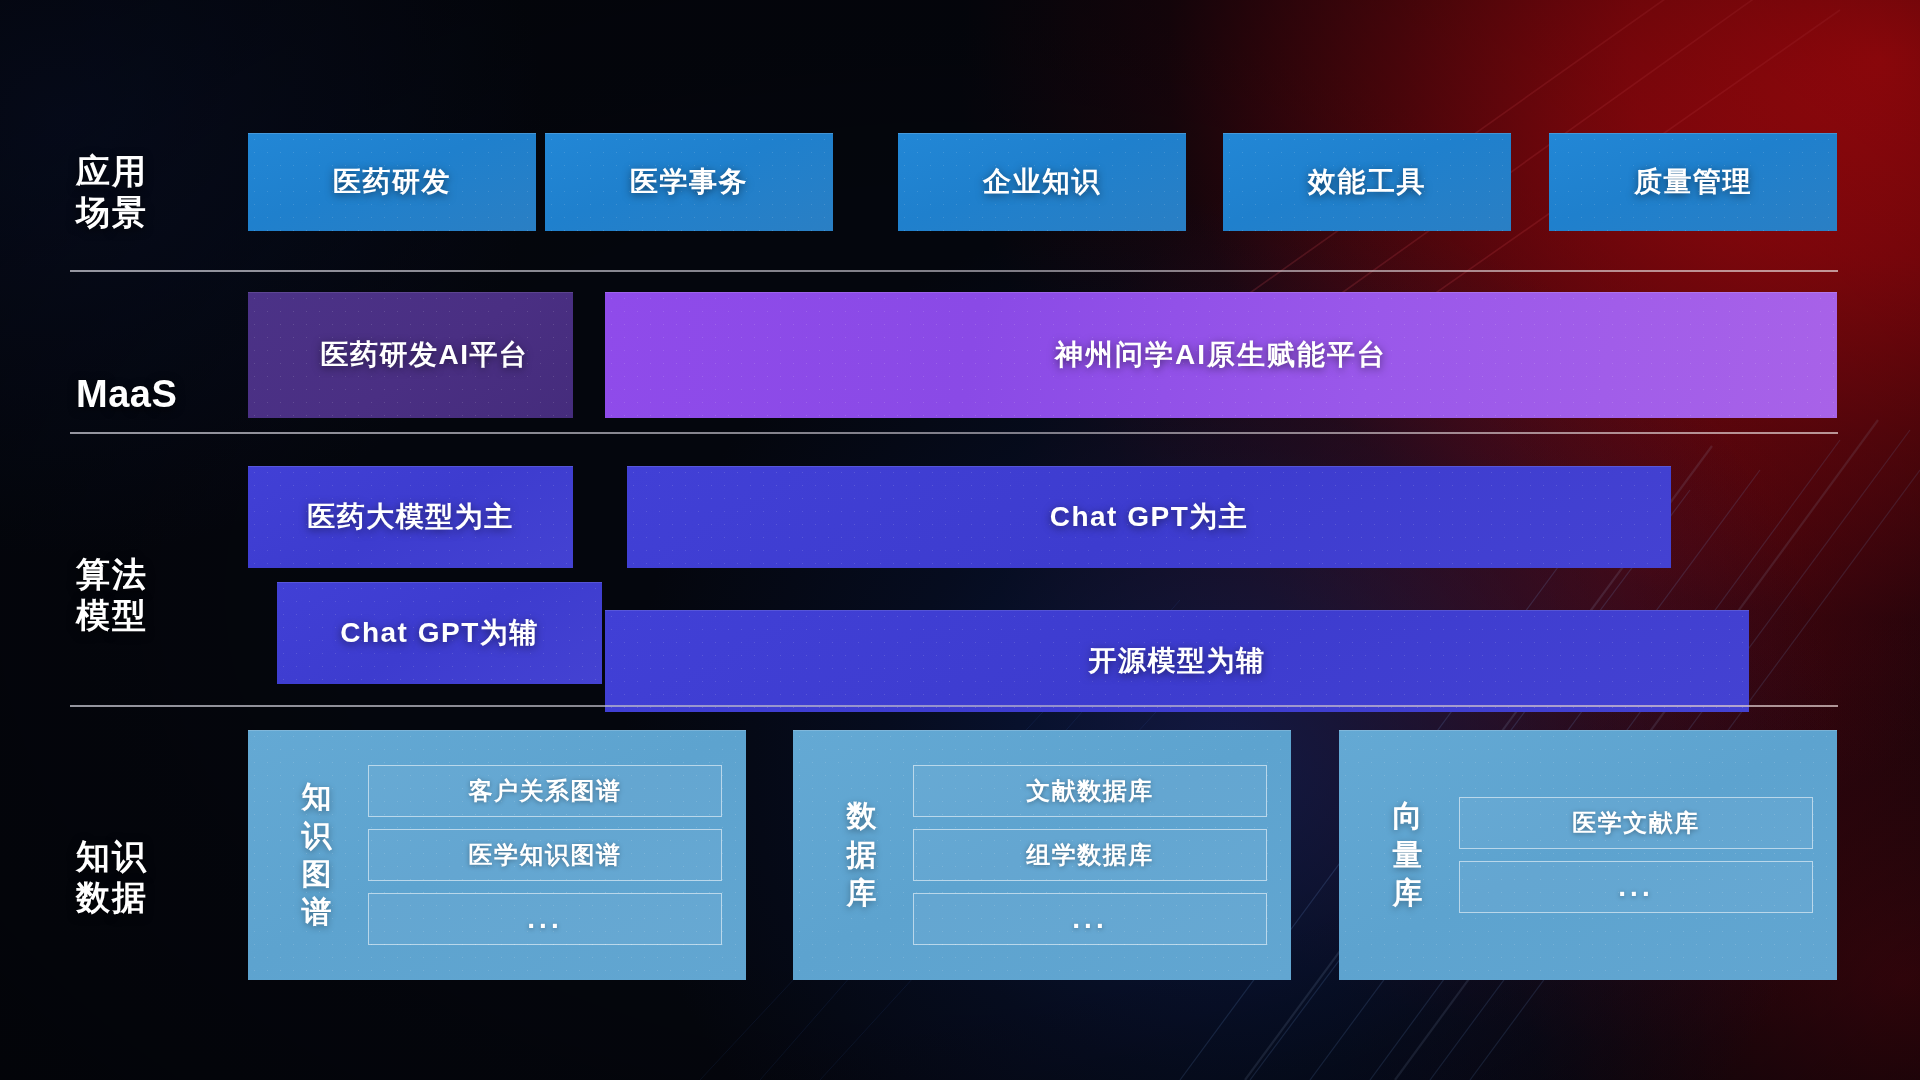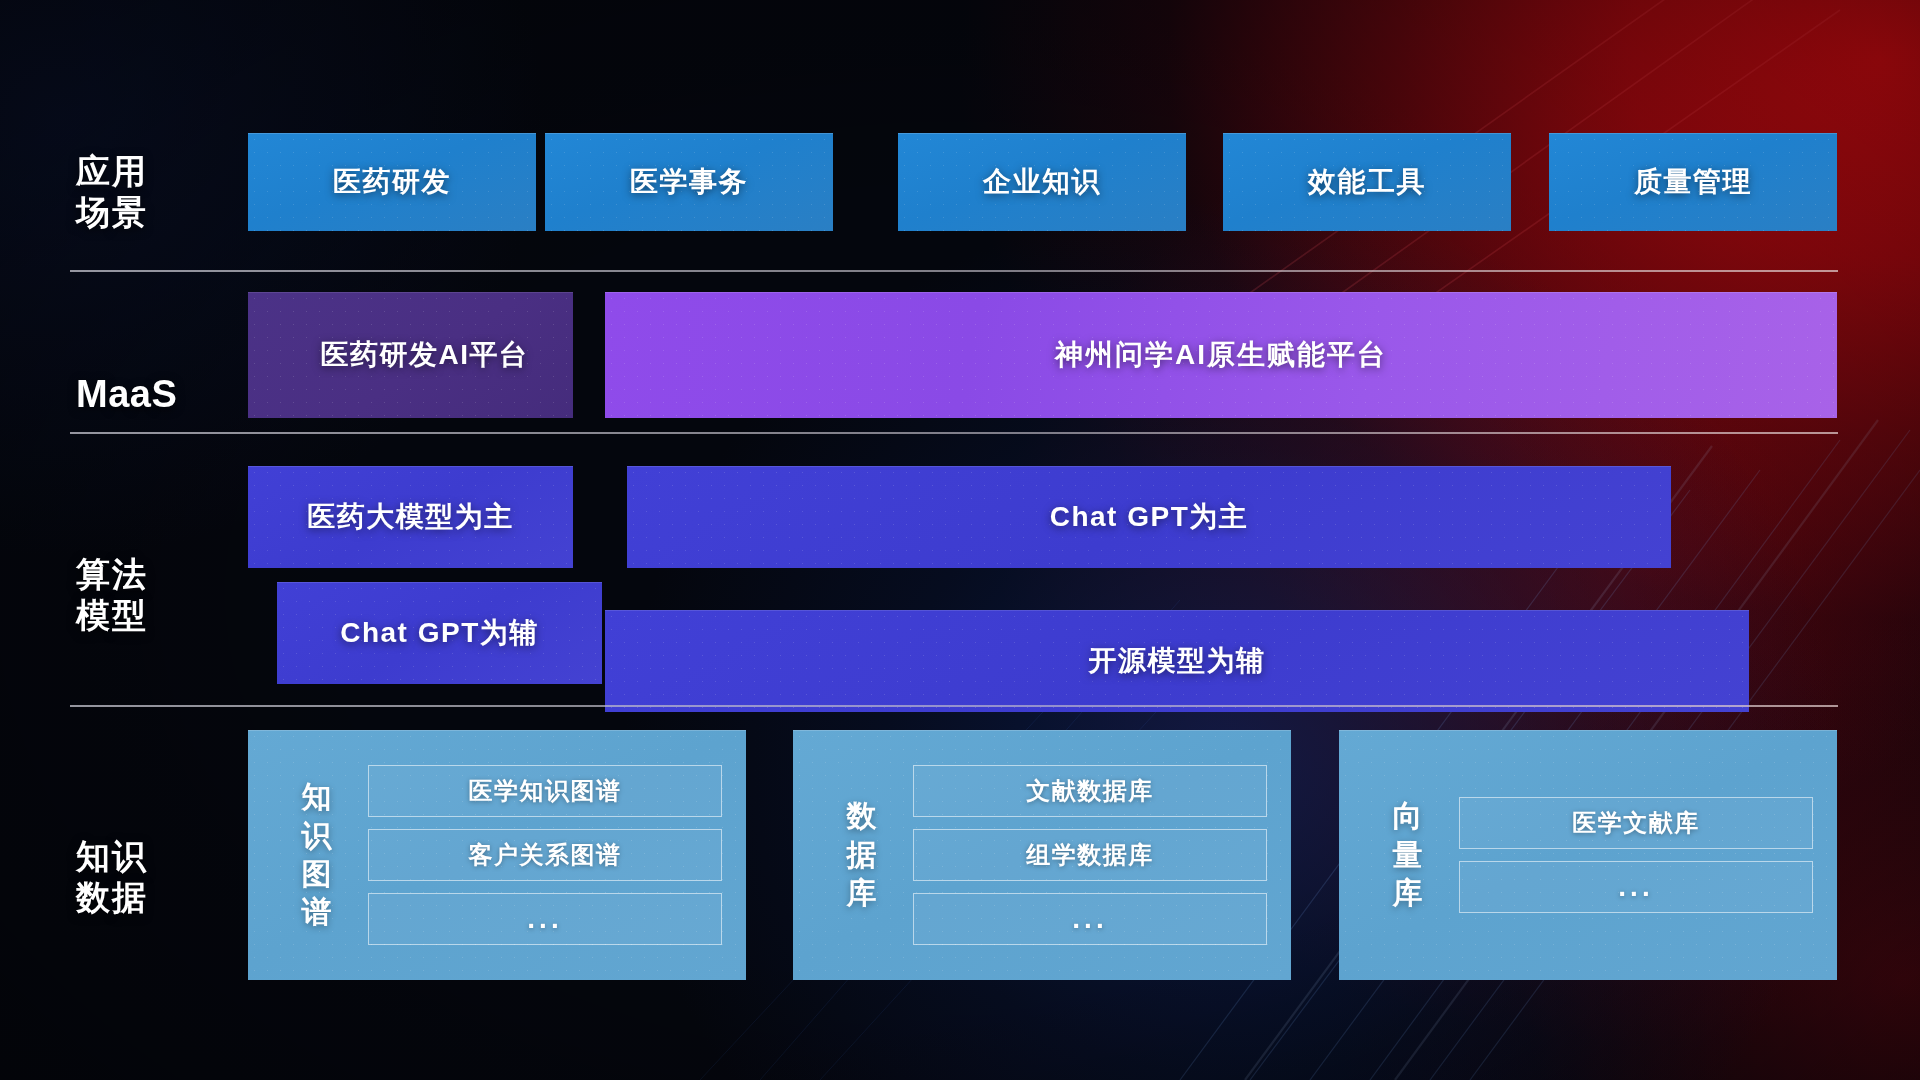--- a/index.html
+++ b/index.html
@@ -255,22 +255,22 @@
 
       <div class="kpanel" style="left:248px; width:498px;">
         <div class="dotted"></div>
         <div class="kpanel-title">
           <span>知</span>
           <span>识</span>
           <span>图</span>
           <span>谱</span>
         </div>
         <div class="kpanel-items">
+          <div class="kitem">客户关系图谱</div>
           <div class="kitem">医学知识图谱</div>
-          <div class="kitem">客户关系图谱</div>
           <div class="kitem ellipsis">...</div>
         </div>
       </div>
 
       <div class="kpanel" style="left:793px; width:498px;">
         <div class="dotted"></div>
         <div class="kpanel-title">
           <span>数</span>
           <span>据</span>
           <span>库</span>

